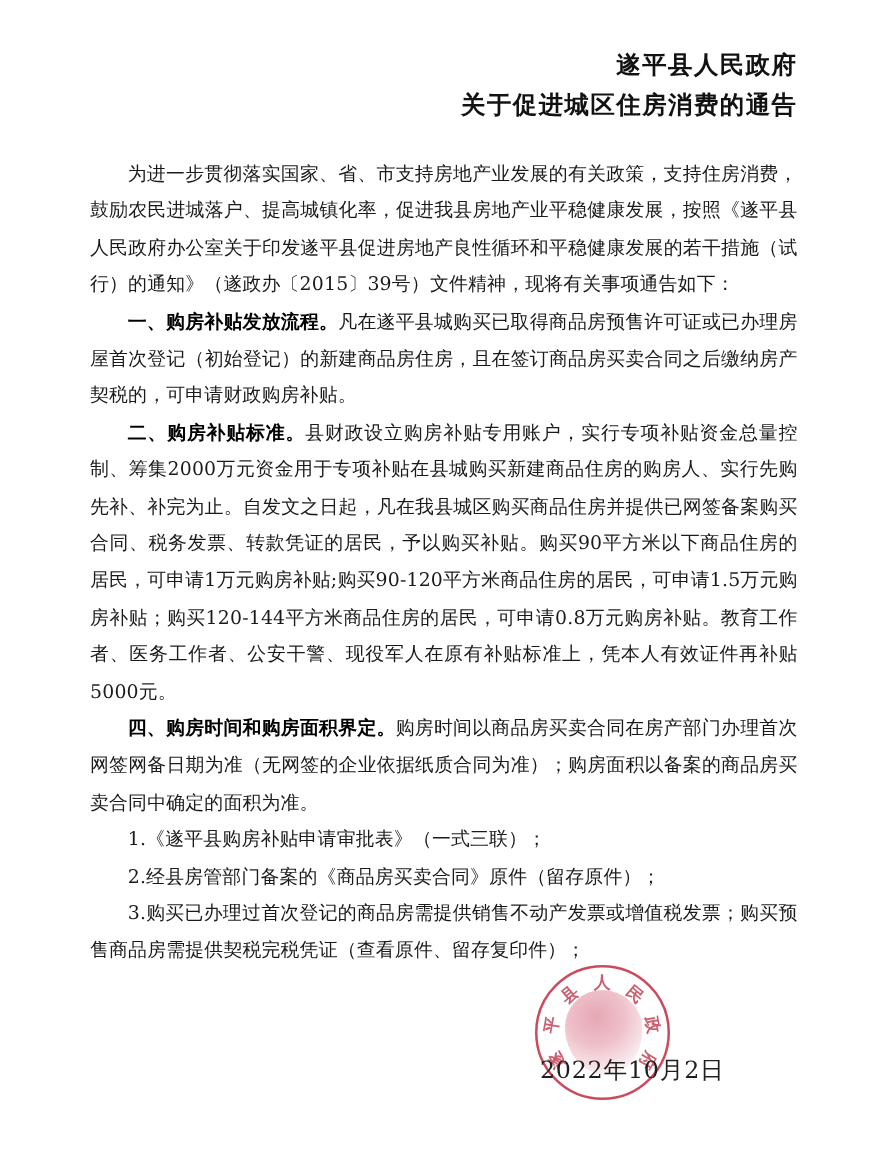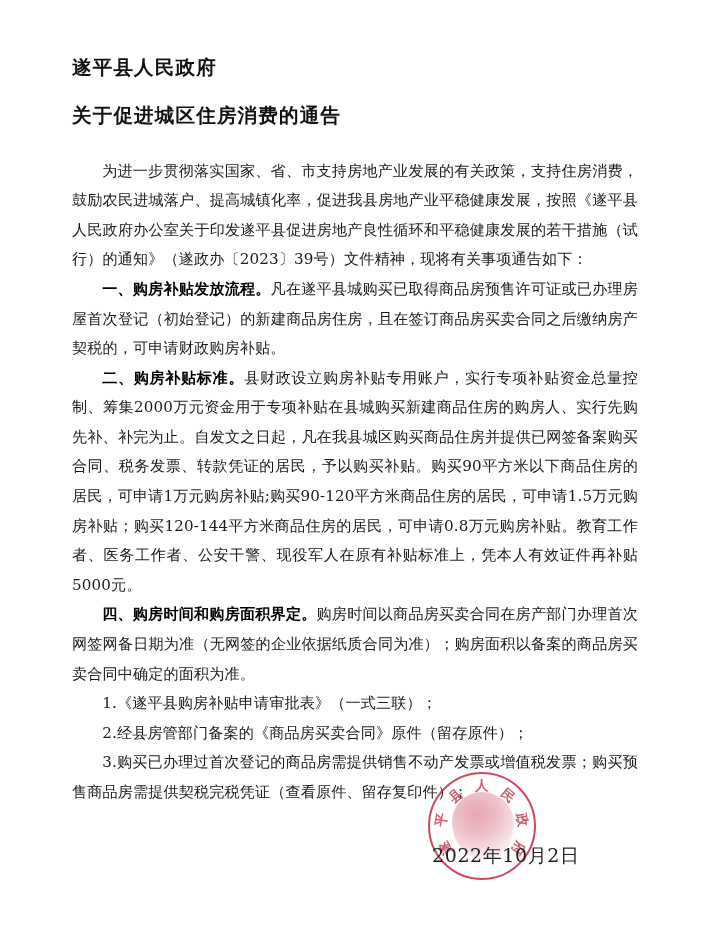--- a/index.html
+++ b/index.html
@@ -18,34 +18,34 @@
     overflow: hidden;
     box-sizing: border-box;
   }
   .doc-body {
     position: absolute;
     left: 72px;
     top: 0;
     width: 566px;
   }
   .title-block {
-    padding-top: 54px;
-    text-align: left;
+    padding-top: 38px;
+    text-align: right;
     line-height: 1.45;
   }
   .title-line {
     font-family: "DejaVu Serif", serif;
     font-weight: bold;
     font-size: 19.5px;
     letter-spacing: 1.2px;
     color: #121212;
     white-space: nowrap;
   }
   .title-line.second {
-    margin-top: 20px;
+    margin-top: 4px;
   }
   .content {
     margin-top: 26px;
   }
   p.para {
     margin: 0;
     font-size: 15.1px;
     line-height: 29.6px;
     color: #1a1a1a;
     text-align: justify;
@@ -117,21 +117,21 @@
 
   <div class="doc-body">
 
     <div class="title-block">
       <div class="title-line">遂平县人民政府</div>
       <div class="title-line second">关于促进城区住房消费的通告</div>
     </div>
 
     <div class="content">
 
-      <p class="para"><span class="sec-head"></span><span>为进一步贯彻落实国家、省、市支持房地产业发展的有关政策，支持住房消费，鼓励农民进城落户、提高城镇化率，促进我县房地产业平稳健康发展，按照《遂平县人民政府办公室关于印发遂平县促进房地产良性循环和平稳健康发展的若干措施（试行）的通知》（遂政办〔2023〕39号）文件精神，现将有关事项通告如下：</span></p>
+      <p class="para"><span class="sec-head"></span><span>为进一步贯彻落实国家、省、市支持房地产业发展的有关政策，支持住房消费，鼓励农民进城落户、提高城镇化率，促进我县房地产业平稳健康发展，按照《遂平县人民政府办公室关于印发遂平县促进房地产良性循环和平稳健康发展的若干措施（试行）的通知》（遂政办〔2015〕39号）文件精神，现将有关事项通告如下：</span></p>
 
       <p class="para"><span class="sec-head">一、购房补贴发放流程。</span><span>凡在遂平县城购买已取得商品房预售许可证或已办理房屋首次登记（初始登记）的新建商品房住房，且在签订商品房买卖合同之后缴纳房产契税的，可申请财政购房补贴。</span></p>
 
       <p class="para"><span class="sec-head">二、购房补贴标准。</span><span>县财政设立购房补贴专用账户，实行专项补贴资金总量控制、筹集2000万元资金用于专项补贴在县城购买新建商品住房的购房人、实行先购先补、补完为止。自发文之日起，凡在我县城区购买商品住房并提供已网签备案购买合同、税务发票、转款凭证的居民，予以购买补贴。购买90平方米以下商品住房的居民，可申请1万元购房补贴;购买90-120平方米商品住房的居民，可申请1.5万元购房补贴；购买120-144平方米商品住房的居民，可申请0.8万元购房补贴。教育工作者、医务工作者、公安干警、现役军人在原有补贴标准上，凭本人有效证件再补贴5000元。</span></p>
 
 
       <p class="para"><span class="sec-head">四、购房时间和购房面积界定。</span><span>购房时间以商品房买卖合同在房产部门办理首次网签网备日期为准（无网签的企业依据纸质合同为准）；购房面积以备案的商品房买卖合同中确定的面积为准。</span></p>
 
 
       <p class="para listitem"><span>1.《遂平县购房补贴申请审批表》（一式三联）；</span></p>

